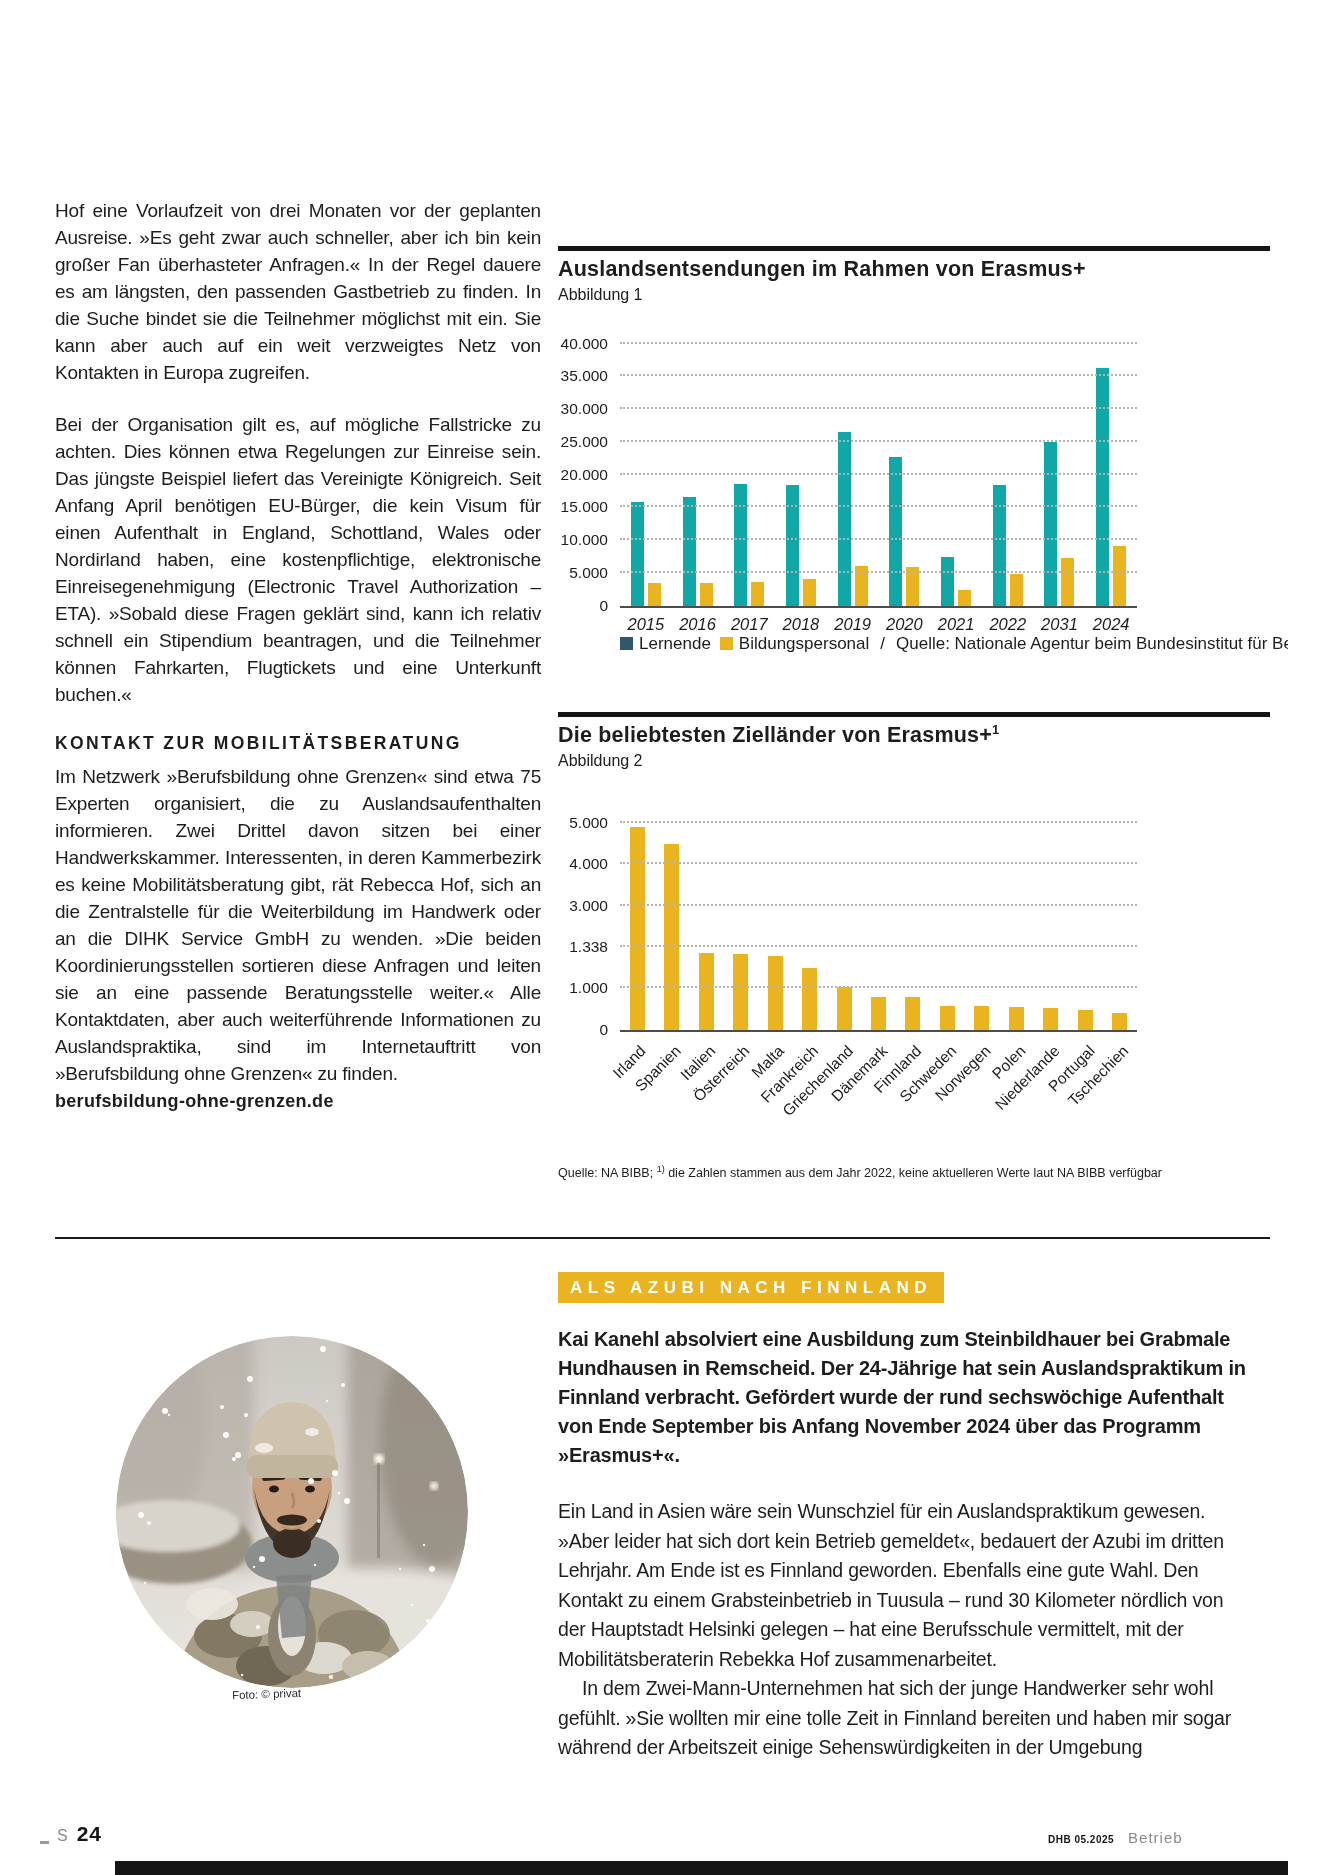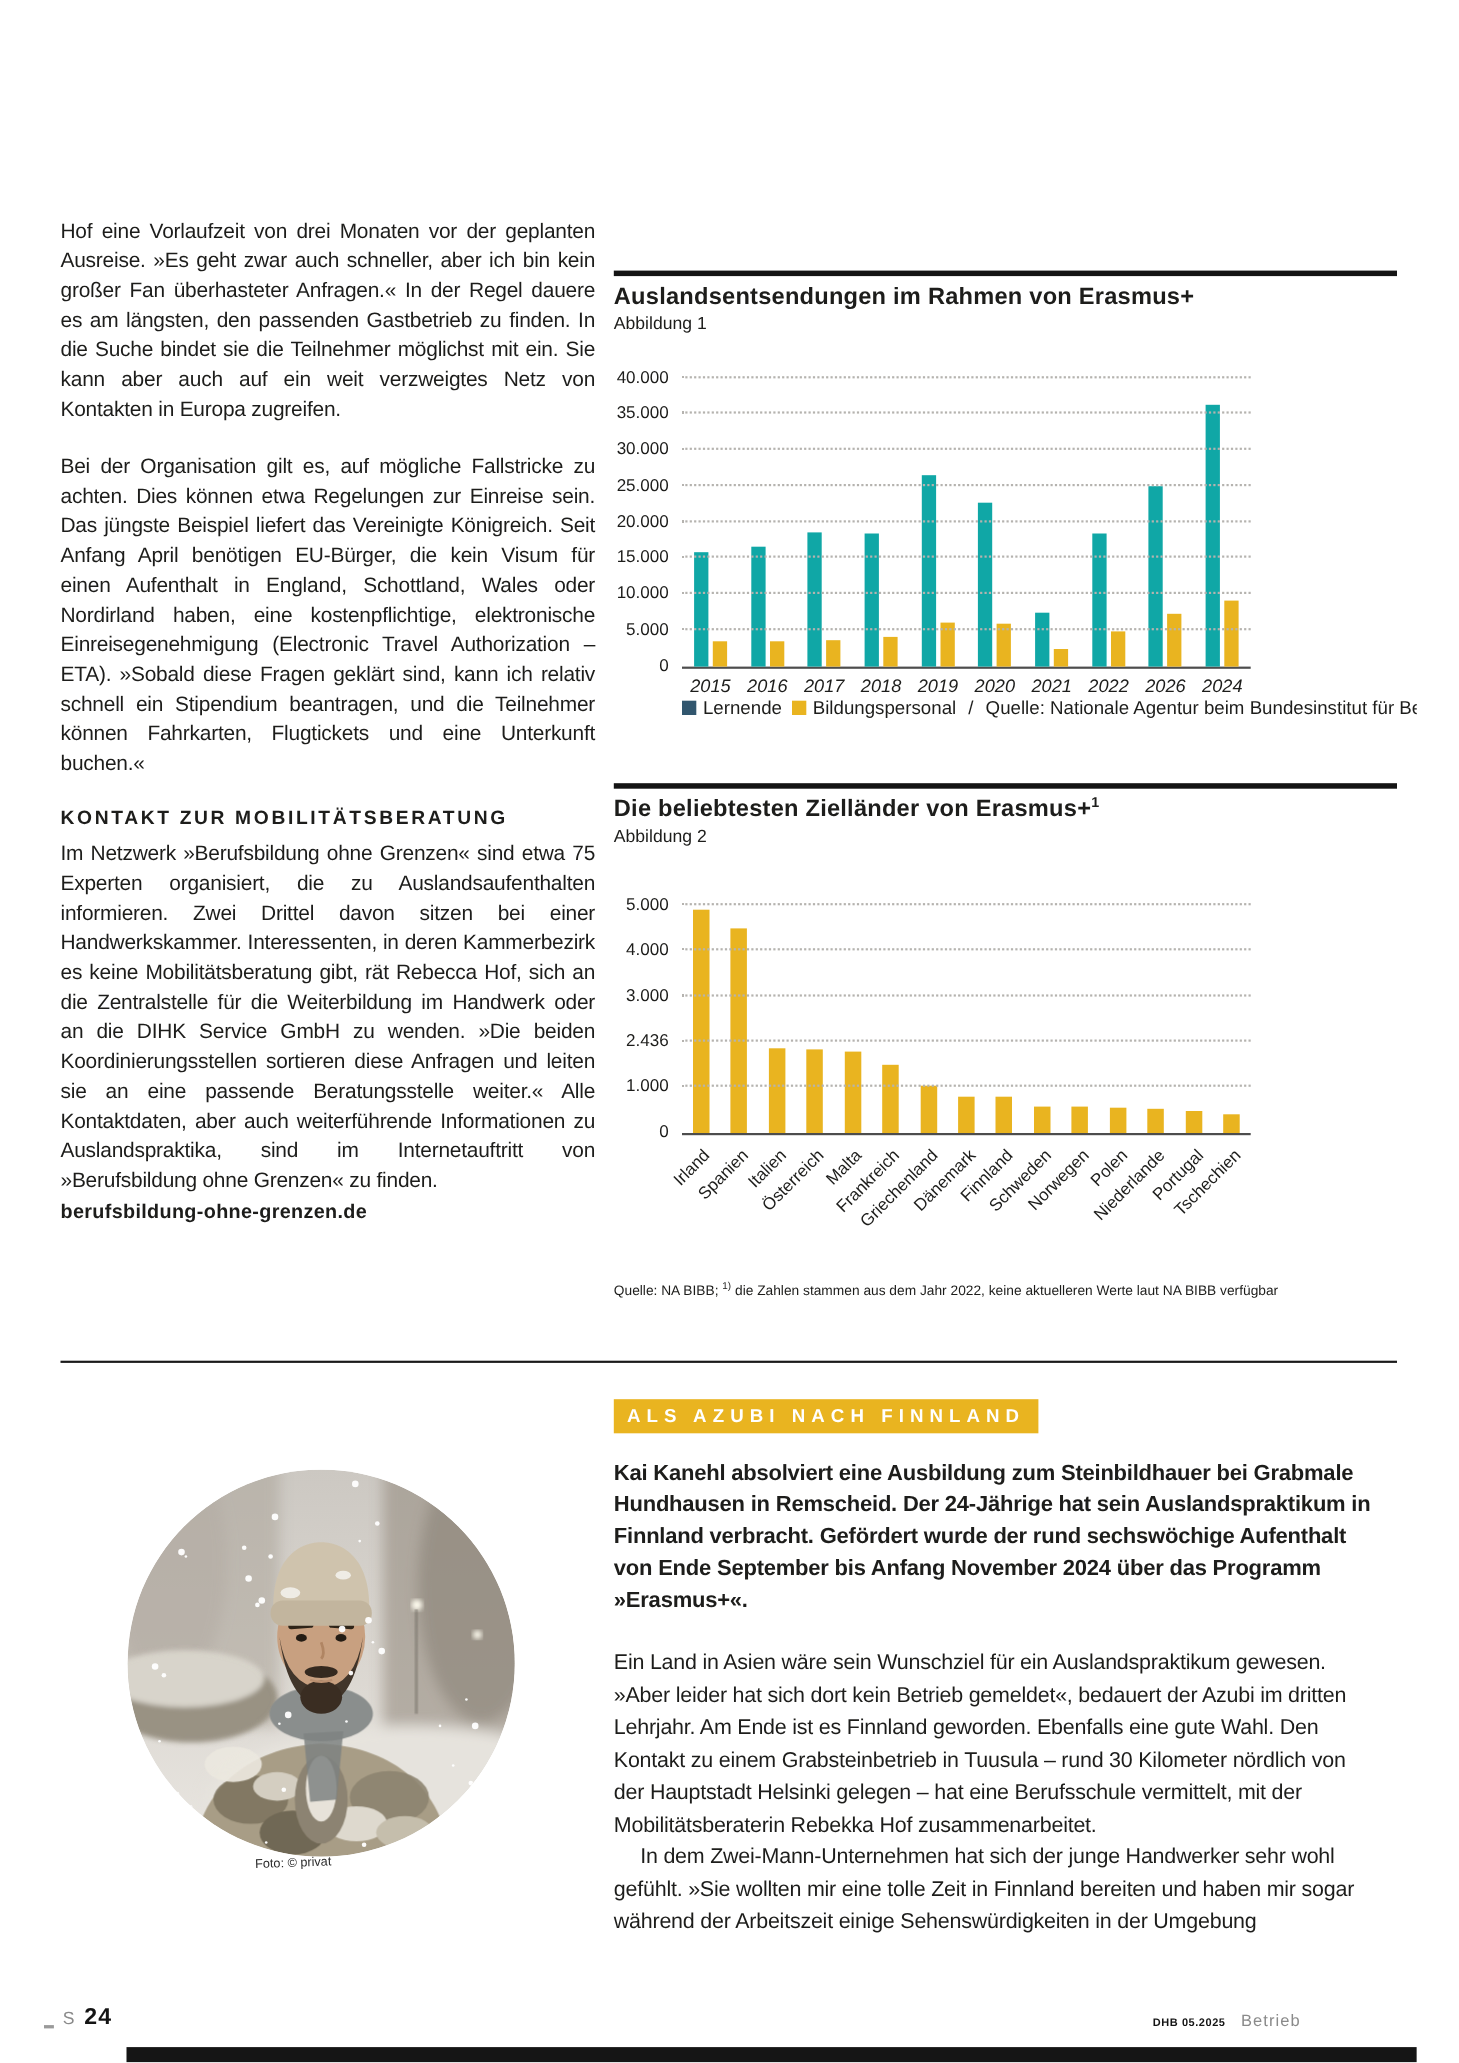--- a/index.html
+++ b/index.html
@@ -148,21 +148,21 @@
       </div>
     <div class="xrow">
         <div class="xcell">2015</div>
         <div class="xcell">2016</div>
         <div class="xcell">2017</div>
         <div class="xcell">2018</div>
         <div class="xcell">2019</div>
         <div class="xcell">2020</div>
         <div class="xcell">2021</div>
         <div class="xcell">2022</div>
-        <div class="xcell">2026</div>
+        <div class="xcell">2031</div>
         <div class="xcell">2024</div>
       </div>
     <div class="legend">
       <span class="item">
         <span class="swatch" style="background: rgb(49, 86, 110);"></span>
         <span>Lernende</span>
       </span>
       <span class="item">
         <span class="swatch" style="background: rgb(233, 180, 32);"></span>
         <span>Bildungspersonal</span>
@@ -224,21 +224,21 @@
             <div class="bar single" style="height: 17px; background: rgb(233, 180, 32);"></div>
           </div>
         </div>
     <div class="gridline" style="bottom: 207px;"></div>
         <div class="ytick" style="bottom: 198px;">5.000</div>
         <div class="gridline" style="bottom: 165.6px;"></div>
         <div class="ytick" style="bottom: 156.6px;">4.000</div>
         <div class="gridline" style="bottom: 124.2px;"></div>
         <div class="ytick" style="bottom: 115.2px;">3.000</div>
         <div class="gridline" style="bottom: 82.8px;"></div>
-        <div class="ytick" style="bottom: 73.8px;">2.436</div>
+        <div class="ytick" style="bottom: 73.8px;">1.338</div>
         <div class="gridline" style="bottom: 41.4px;"></div>
         <div class="ytick" style="bottom: 32.4px;">1.000</div>
         <div class="ytick" style="bottom: -9px;">0</div>
       </div>
     <div class="x2labels">
         <div class="x2lab" style="left: 3.33333%;">
           <span>Irland</span>
         </div>
         <div class="x2lab" style="left: 10%;">
           <span>Spanien</span>

